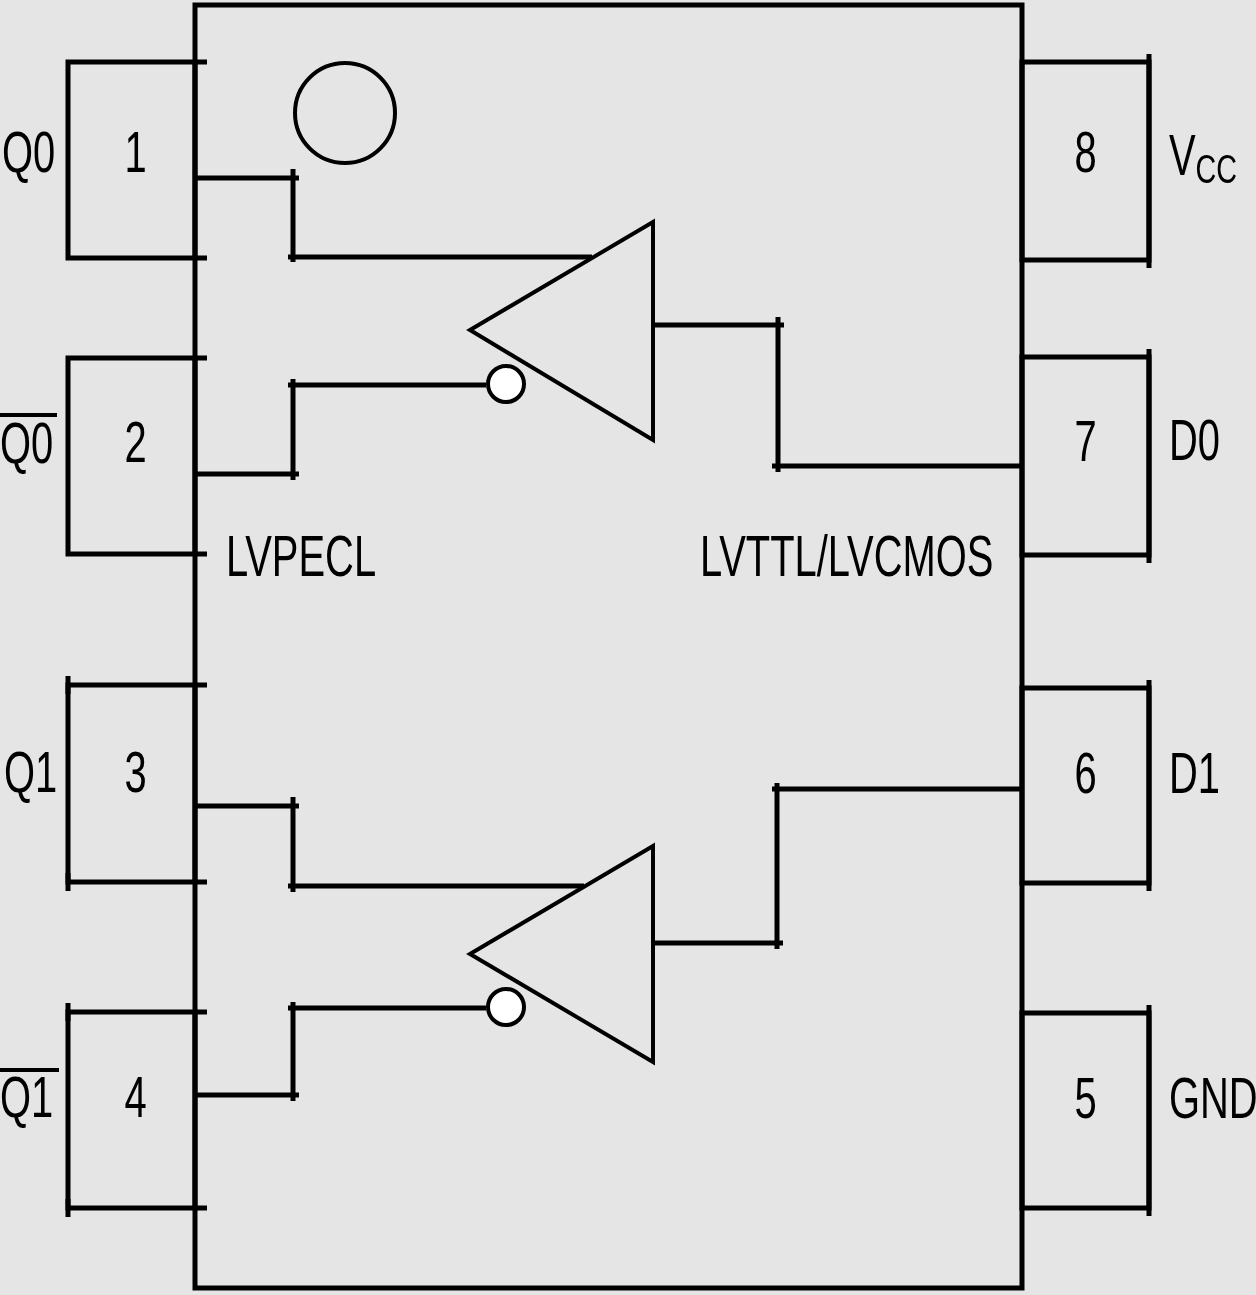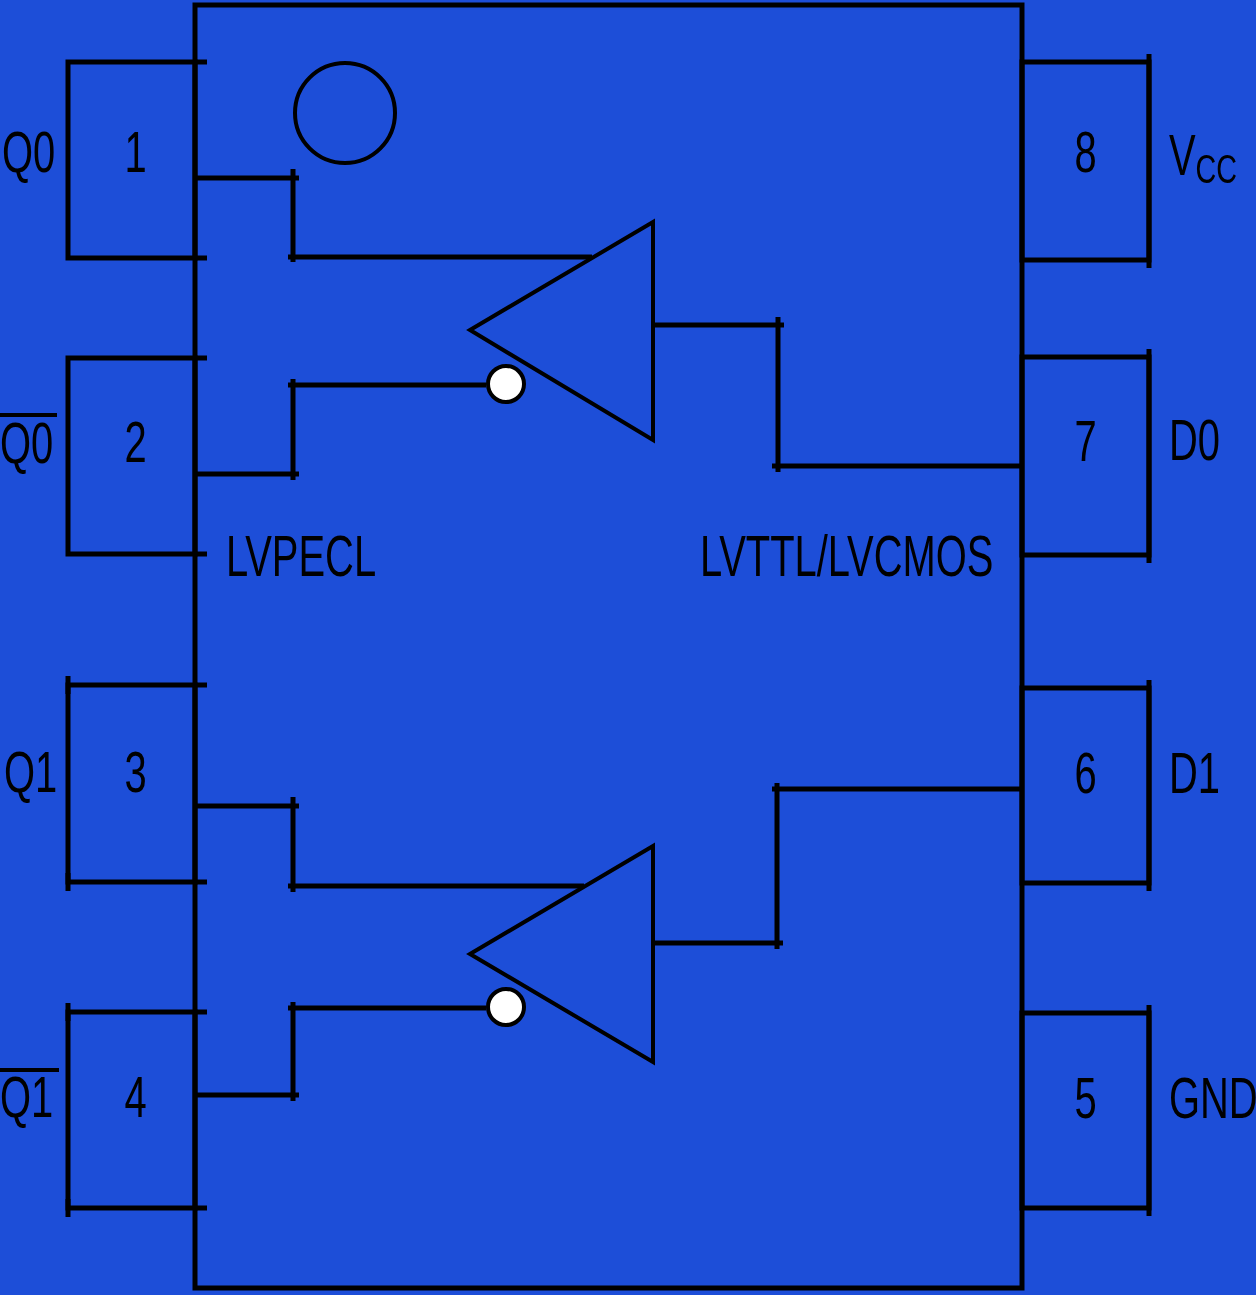--- a/index.html
+++ b/index.html
@@ -4,21 +4,21 @@
 <style>
   html, body {
     margin: 0;
     padding: 0;
     background: #ffffff;
   }
   .canvas {
     position: relative;
     width: 1256px;
     height: 1295px;
-    background: #1d4ed8;
+    background: #e5e5e5;
     overflow: hidden;
     font-family: "Liberation Sans", "DejaVu Sans", sans-serif;
     color: #000000;
   }
   .canvas svg {
     position: absolute;
     left: 0;
     top: 0;
   }
   .lbl {

